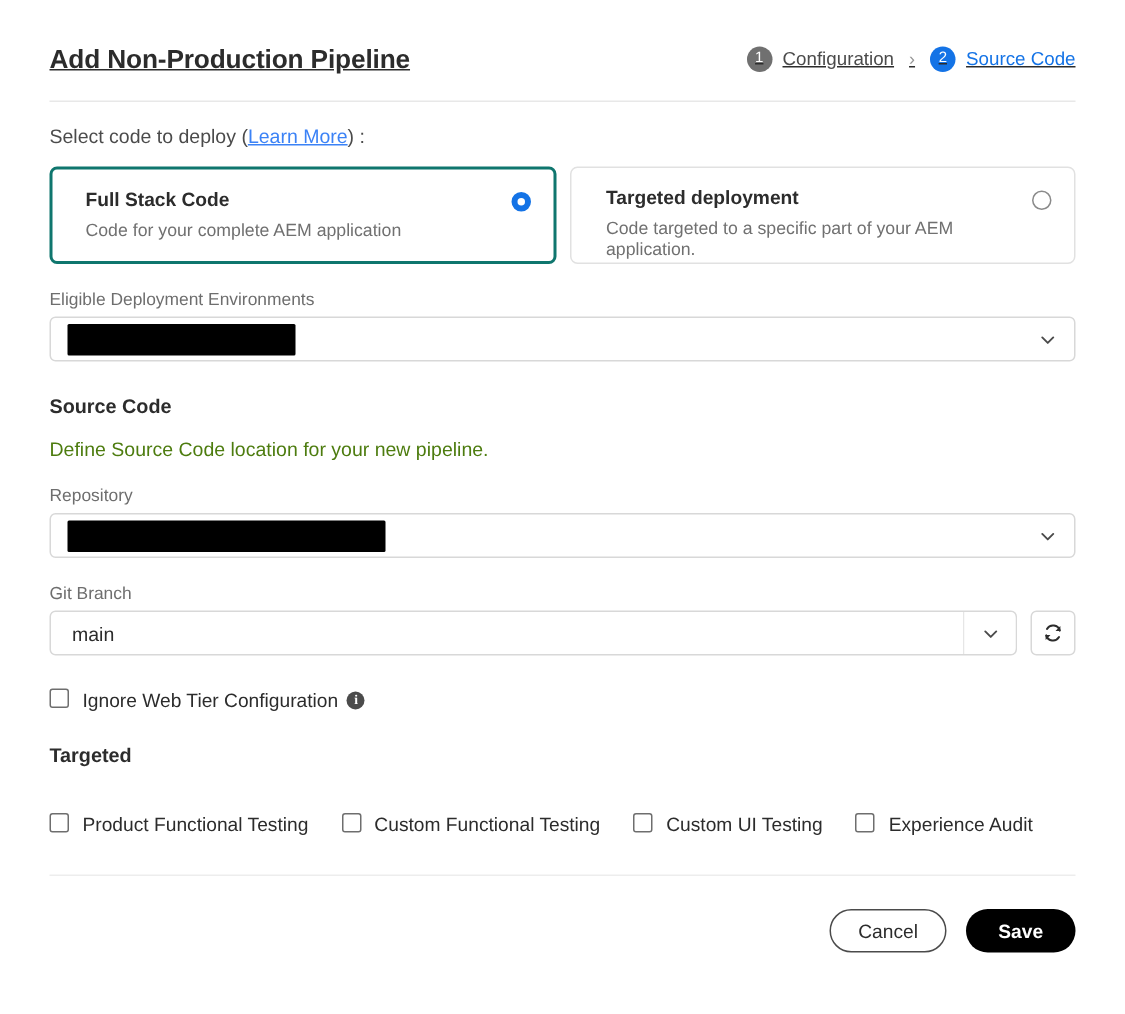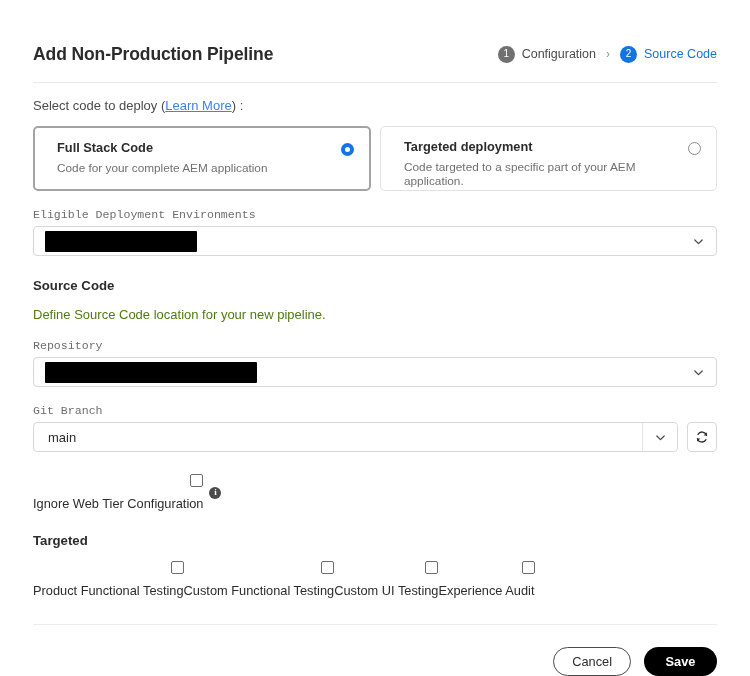--- a/index.html
+++ b/index.html
@@ -20,22 +20,23 @@
     height: 676px;
     box-sizing: border-box;
     padding: 0 33px;
   }
 
   
   .header-row {
     display: flex;
     align-items: center;
     justify-content: space-between;
-    padding-top: 40px;
+    padding-top: 25px;
     height: 28px;
+    text-decoration: underline;
   }
   .page-title {
     font-size: 17.5px;
     font-weight: bold;
     color: #2c2c2c;
     letter-spacing: -0.1px;
   }
   .stepper {
     display: flex;
     align-items: center;
@@ -97,21 +98,21 @@
     box-sizing: border-box;
     height: 65px;
     border-radius: 5px;
     padding: 12px 15px 0 22px;
     display: flex;
     justify-content: space-between;
     align-items: flex-start;
     background: #ffffff;
   }
   .card.selected {
-    border: 2px solid #a3a3a3;
+    border: 2px solid #0f766e;
   }
   .card.unselected {
     border: 1px solid #e1e1e1;
     padding-left: 23px;
   }
   .card-title {
     font-size: 12.8px;
     font-weight: bold;
     color: #2c2c2c;
   }
@@ -138,21 +139,20 @@
   }
 
   
   .field {
     margin-top: 17px;
   }
   .field-label {
     font-size: 11.6px;
     color: #6e6e6e;
     margin-bottom: 5px;
-    font-family: Liberation Mono, monospace;
   }
   .section-title {
     font-size: 13.2px;
     font-weight: bold;
     color: #2c2c2c;
     margin-top: 22px;
   }
   .section-desc {
     font-size: 13px;
     color: #4d7c0f;
@@ -228,23 +228,22 @@
   }
 
   
   .checkbox-row {
     display: flex;
     align-items: center;
     margin-top: 22px;
   }
   .cb-item {
     display: flex;
-    align-items: flex-end;
+    align-items: flex-start;
     gap: 9px;
-    flex-direction: column;
   }
   .cbox {
     box-sizing: border-box;
     width: 13px;
     height: 13px;
     border: 1.7px solid #6e6e6e;
     border-radius: 2px;
     background: #ffffff;
     flex: none;
   }
@@ -263,21 +262,22 @@
     display: flex;
     align-items: center;
     justify-content: center;
     line-height: 1;
     margin-left: 6px;
     font-family: "Liberation Serif", serif;
   }
   .pipeline-checks {
     display: flex;
     align-items: center;
-    margin-top: 13px;
+    gap: 22px;
+    margin-top: 31px;
   }
 
   
   .footer-rule {
     height: 1px;
     background: #ededed;
     margin-top: 26px;
   }
   .footer {
     display: flex;

